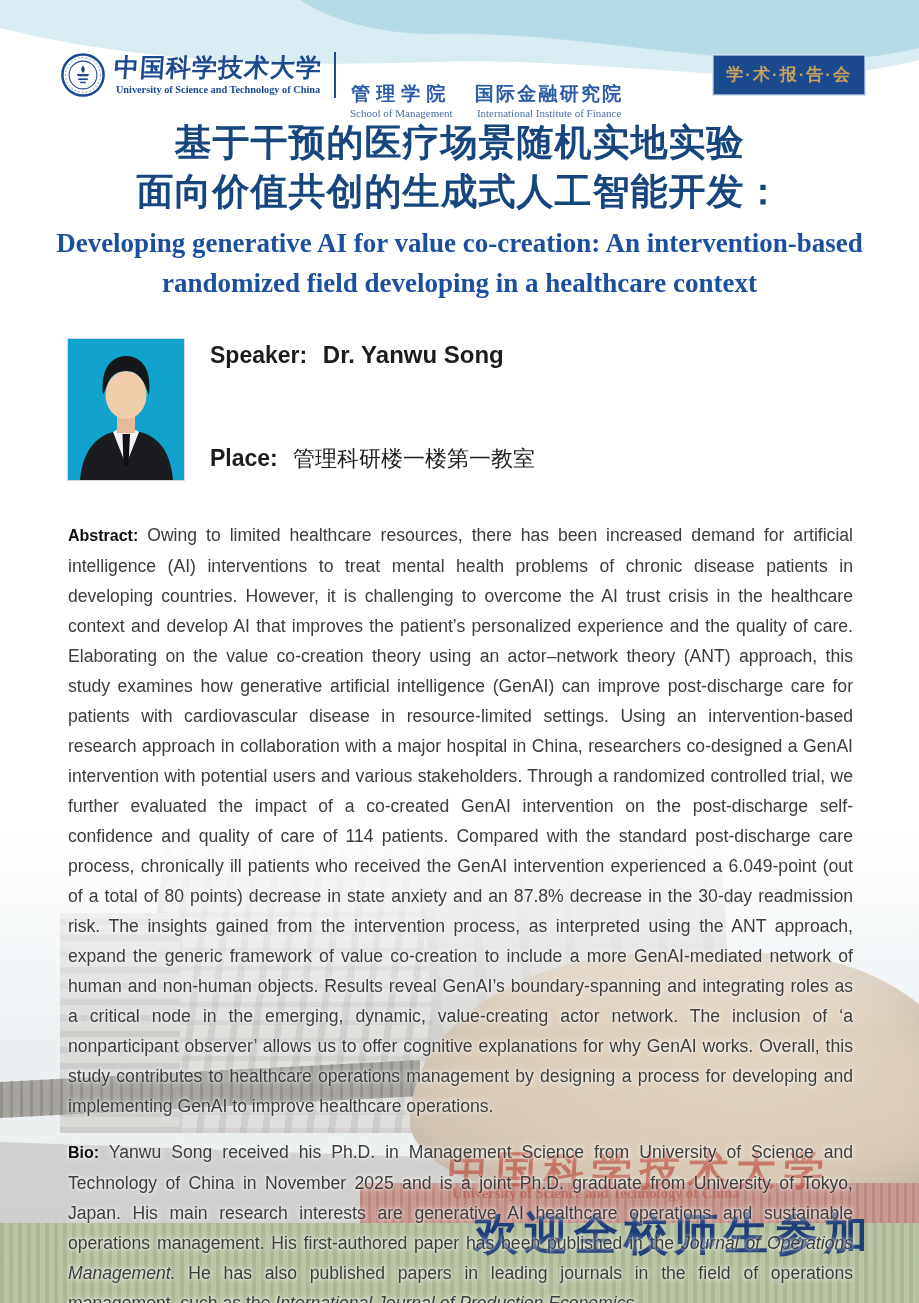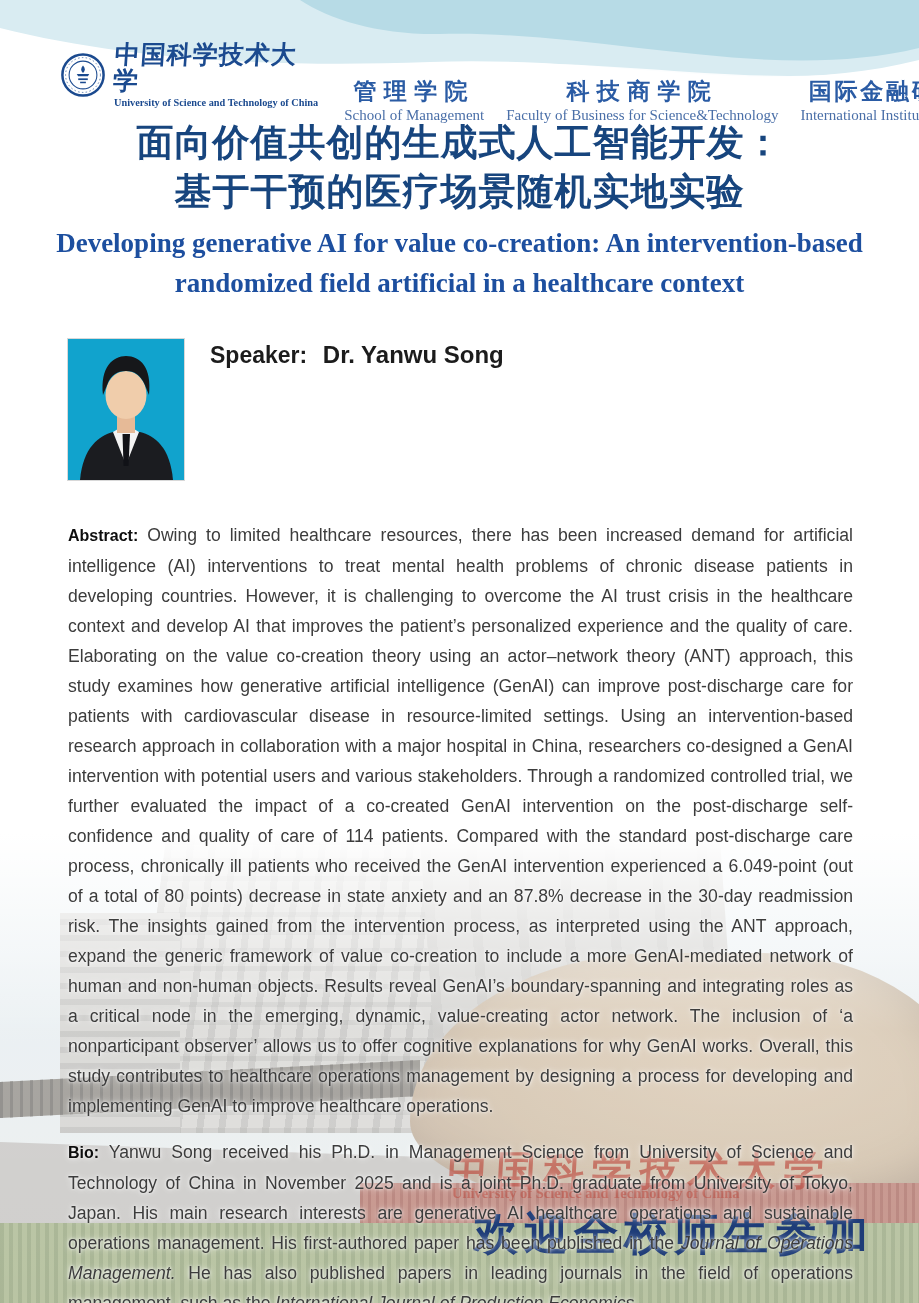--- a/index.html
+++ b/index.html
@@ -23,26 +23,26 @@
     transform:skewX(-4deg);
   }
   .uni-en{
     font-size:10.3px;font-weight:bold;color:#1b4a8f;margin-top:2px;
     font-family:"Liberation Serif",serif;white-space:nowrap;
   }
   .v-divider{width:2px;height:46px;background:#1b4a8f;margin:0 14px 0 12px;}
   .schools{display:flex;align-items:flex-start;gap:22px;margin-top:4px;}
   .school{display:flex;flex-direction:column;align-items:center;}
   .school-cn{
-    font-size:23px;font-weight:bold;color:#2a5ba4;letter-spacing:.32em;
+    font-size:19px;font-weight:bold;color:#2a5ba4;letter-spacing:.32em;
     white-space:nowrap;line-height:1.15;margin-top:48px;
   }
   .school-cn.tight{letter-spacing:.12em;}
   .school-en{
-    font-size:15px;color:#4a6fa8;font-family:"Liberation Serif",serif;
+    font-size:11px;color:#4a6fa8;font-family:"Liberation Serif",serif;
     margin-top:2px;white-space:nowrap;
   }
   .badge{
     margin-left:auto;background:#1b4a8f;border:1px solid #8aa6cd;
     color:#c8a25e;font-size:17px;font-weight:bold;letter-spacing:2px;
     padding:7px 12px 8px 12px;white-space:nowrap;box-shadow:0 0 0 1px #d7e2ef;
   }
   
   .title-cn{
     position:relative;z-index:2;text-align:center;color:#17457e;
@@ -152,54 +152,54 @@
       <div class="uni-en">University of Science and Technology of China</div>
     </div>
   </div>
   <div class="v-divider"></div>
   <div class="schools">
     <div class="school">
       <div class="school-cn">管理学院</div>
       <div class="school-en">School of Management</div>
     </div>
     <div class="school">
-      <div class="school-cn">科技商学院</div>
-      <div class="school-en">Faculty of Business for Science&amp;Technology</div>
-    </div>
-    <div class="school">
       <div class="school-cn tight">国际金融研究院</div>
       <div class="school-en">International Institute of Finance</div>
     </div>
   </div>
   <div class="badge">学·术·报·告·会</div>
 </div>
 
 <div class="title-cn">
+  <div>基于干预的医疗场景随机实地实验</div>
   <div>面向价值共创的生成式人工智能开发：</div>
-  <div>基于干预的医疗场景随机实地实验</div>
 </div>
 <div class="title-en">
   <div>Developing generative AI for value co-creation: An intervention-based</div>
-  <div>randomized field artificial in a healthcare context</div>
+  <div>randomized field developing in a healthcare context</div>
 </div>
 
 <div class="speaker-block">
   <svg class="photo" viewBox="0 0 116 141" xmlns="http://www.w3.org/2000/svg">
     <rect width="116" height="141" fill="#11a3cd"></rect>
     <path d="M12 141 C15 108 31 97 45 93 L72 93 C87 97 102 108 105 141 Z" fill="#1b1c20"></path>
     <path d="M45 93 L58 126 L71 93 L66 90 L50 90 Z" fill="#f3f3f3"></path>
     <path d="M54.5 95 L62 95 L60.5 127 L55.5 127 Z" fill="#111217"></path>
     <rect x="49" y="77" width="18" height="17" fill="#e6ba97"></rect>
     <ellipse cx="58" cy="56" rx="20.5" ry="24" fill="#f0cdab"></ellipse>
     <path d="M35 56 C32 28 45 17 58 17 C72 17 84 28 81 56 L76.5 45 C72 36 67 32 58 32 C49 32 43 36 39.5 45 Z" fill="#16171a"></path>
   </svg>
   <div class="speaker-info">
     <div class="info-row first">
       <span class="lbl">Speaker:</span>
       <span class="val">Dr. Yanwu Song</span>
+    </div>
+    <div class="info-row">
+      <span class="lbl">Place:</span>
+      <span class="val">管理科研楼一楼第一教室</span>
     </div>
   </div>
 </div>
 
 <p class="para abstract"><span class="plabel">Abstract:</span> <span>Owing to limited healthcare resources, there has been increased demand for artificial intelligence (AI) interventions to treat mental health problems of chronic disease patients in developing countries. However, it is challenging to overcome the AI trust crisis in the healthcare context and develop AI that improves the patient’s personalized experience and the quality of care. Elaborating on the value co-creation theory using an actor–network theory (ANT) approach, this study examines how generative artificial intelligence (GenAI) can improve post-discharge care for patients with cardiovascular disease in resource-limited settings. Using an intervention-based research approach in collaboration with a major hospital in China, researchers co-designed a GenAI intervention with potential users and various stakeholders. Through a randomized controlled trial, we further evaluated the impact of a co-created GenAI intervention on the post-discharge self-confidence and quality of care of 114 patients. Compared with the standard post-discharge care process, chronically ill patients who received the GenAI intervention experienced a 6.049-point (out of a total of 80 points) decrease in state anxiety and an 87.8% decrease in the 30-day readmission risk. The insights gained from the intervention process, as interpreted using the ANT approach, expand the generic framework of value co-creation to include a more GenAI-mediated network of human and non-human objects. Results reveal GenAI’s boundary-spanning and integrating roles as a critical node in the emerging, dynamic, value-creating actor network. The inclusion of ‘a nonparticipant observer’ allows us to offer cognitive explanations for why GenAI works. Overall, this study contributes to healthcare operations management by designing a process for developing and implementing GenAI to improve healthcare operations.</span></p>
 
 <p class="para bio"><span class="plabel">Bio:</span> <span>Yanwu Song received his Ph.D. in Management Science from University of Science and Technology of China in November 2025 and is a joint Ph.D. graduate from University of Tokyo, Japan. His main research interests are generative AI healthcare operations and sustainable operations management. His first-authored paper has been published in the </span><span class="it">Journal of Operations Management.</span><span> He has also published papers in leading journals in the field of operations management, such as the </span><span class="it">International Journal of Production Economics.</span></p>
 
 <div class="campus">
   <div class="sky"></div>

